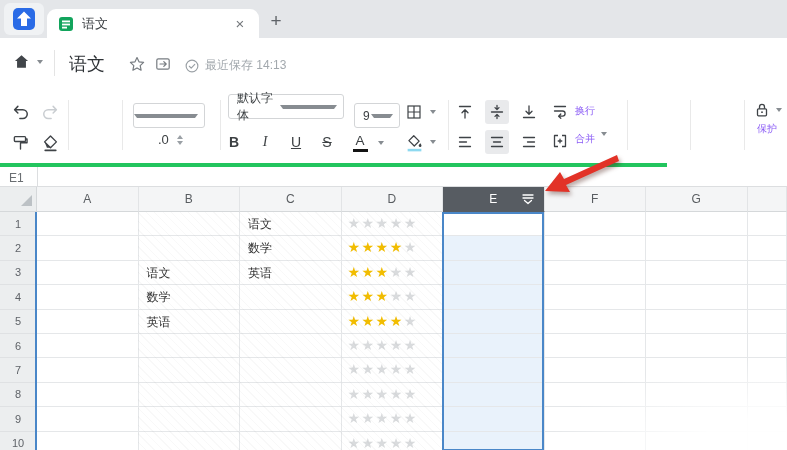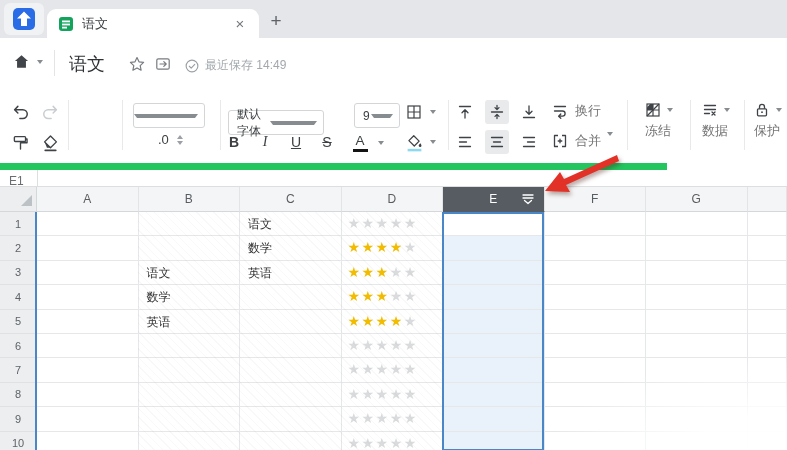--- a/index.html
+++ b/index.html
@@ -21,21 +21,21 @@
   .titlebar{position:absolute;left:0;top:38px;width:787px;height:52px;background:#fff;border-bottom:1px solid #ececec;}
   .home-grp{position:absolute;left:12px;top:14px;display:flex;align-items:center;}
   .vdiv{position:absolute;left:54px;top:12px;width:1px;height:26px;background:#e4e4e4;}
   .doc-title{position:absolute;left:69px;top:14px;font-size:18px;color:#2e3236;}
   .tb-ico{position:absolute;top:16px;width:20px;height:20px;display:flex;align-items:center;justify-content:center;}
   .saved{position:absolute;left:205px;top:19px;font-size:12px;color:#a2a8ad;}
   
   .toolbar{position:absolute;left:0;top:90px;width:787px;height:73px;background:#fff;}
   .sep{position:absolute;top:10px;width:1px;height:50px;background:#e9e9e9;}
   .tbtn{position:absolute;width:24px;height:24px;display:flex;align-items:center;justify-content:center;border-radius:3px;}
-  .lbl{font-size:13px;color:#737373;}
+  .lbl{font-size:10px;color:#8b5cf6;}
   .caret{width:0;height:0;border-left:3.5px solid transparent;border-right:3.5px solid transparent;
          border-top:4px solid #878c91;display:inline-block;}
   .caret.abs{position:absolute;}
   .combo{position:absolute;height:25px;border:1px solid #d3d5d7;border-radius:3px;background:#fff;
          display:flex;align-items:center;font-size:12px;color:#3c4043;box-sizing:border-box;}
   .combo span{padding-left:8px;flex:1;}
   .combo .caret{margin-right:6px;}
   .hl{background:#e9eaec;}
   .bold-b{font-weight:bold;font-size:14px;}
   .ital-i{font-style:italic;font-family:"Liberation Serif",serif;font-size:14px;}
@@ -43,21 +43,21 @@
   .strk-s{text-decoration:line-through;font-size:14px;}
   .fcolor{display:flex;flex-direction:column;align-items:center;line-height:1;}
   .fcolor .a{font-size:13.5px;}
   .fcolor .bar{width:15px;height:3px;background:#141414;margin-top:1px;}
   .spin{display:inline-flex;flex-direction:column;gap:2px;margin-left:8px;}
   .spin i{width:0;height:0;border-left:3.5px solid transparent;border-right:3.5px solid transparent;display:block;}
   .spin .up{border-bottom:4px solid #9aa0a5;}
   .spin .dn{border-top:4px solid #9aa0a5;}
   .grp2{position:absolute;display:flex;flex-direction:column;align-items:center;gap:3px;}
   
-  .fbar{position:absolute;left:0;top:163px;width:667px;height:23px;background:#fff;border-top:7px solid #22c55e;}
+  .fbar{position:absolute;left:0;top:163px;width:667px;height:23px;background:#fff;border-top:4px solid #22c55e;}
   .namebox{position:absolute;left:9px;top:4px;font-size:12px;color:#6a6e72;}
   .fbar .div{position:absolute;left:37px;top:0;width:1px;height:23px;background:#dcdee0;}
   
   .sheet{position:absolute;left:0;top:186px;width:787px;height:264px;background:#fff;overflow:hidden;
          display:grid;grid-template-columns:37px repeat(7,101.5px) 1fr;
          grid-template-rows:25px repeat(10,24.4px);border-top:1px solid #dcdee0;box-sizing:border-box;}
   .ch{background:#f4f5f6;border-right:1px solid #e2e4e6;border-bottom:1px solid #d5d8da;
       display:flex;align-items:center;justify-content:center;font-size:12px;color:#595d61;}
   .ch.sel{background:#575c62;color:#fff;border-bottom-color:#575c62;position:relative;}
   .ch.sel .dd{position:absolute;right:9px;top:5px;}
@@ -127,21 +127,21 @@
         <rect x="2.8" y="3.8" width="12.4" height="10.4" rx="1.5" fill="none" stroke="#777c81" stroke-width="1.2"></rect>
         <path d="M6 9 H12 M9.8 6.6 12.2 9 9.8 11.4" fill="none" stroke="#777c81" stroke-width="1.2" stroke-linecap="round" stroke-linejoin="round"></path>
       </svg>
     </div>
     <div class="tb-ico" style="left:182px;top:18px">
       <svg class="ic" width="16" height="16" viewBox="0 0 18 18">
         <circle cx="9" cy="9" r="6.6" fill="none" stroke="#9aa0a5" stroke-width="1.3"></circle>
         <path d="M6 9.3 8.1 11.4 12.1 7.1" fill="none" stroke="#9aa0a5" stroke-width="1.3" stroke-linecap="round" stroke-linejoin="round"></path>
       </svg>
     </div>
-    <div class="saved">最近保存 14:49</div>
+    <div class="saved">最近保存 14:13</div>
   </div>
 
   <div class="toolbar">
 
     <div class="tbtn" style="left:8px;top:10px">
       <svg class="ic" width="19" height="19" viewBox="0 0 18 18">
         <path d="M6.5 3.2 3.4 6.3 6.5 9.4 M3.8 6.3 H11.2 A4.2 4.2 0 0 1 11.2 14.7 H8.4" fill="none" stroke="#3f4347" stroke-width="1.4" stroke-linecap="round" stroke-linejoin="round"></path>
       </svg>
     </div>
     <div class="tbtn" style="left:38px;top:10px">
@@ -171,21 +171,21 @@
     </div>
     <div style="position:absolute;left:158px;top:42px;display:flex;align-items:center">
       <span style="font-size:13px;color:#3c4043">.0</span>
       <span class="spin">
           <i class="up"></i>
           <i class="dn"></i>
         </span>
     </div>
     <div class="sep" style="left:220px"></div>
 
-    <div class="combo" style="left:228px;top:20px;width:96px">
+    <div class="combo" style="left:228px;top:4px;width:116px">
       <span>默认字体</span>
       <span class="caret"></span>
     </div>
     <div class="combo" style="left:354px;top:13px;width:46px">
       <span>9</span>
       <span class="caret"></span>
     </div>
     <div class="tbtn bold-b" style="left:222px;top:40px">B</div>
     <div class="tbtn ital-i" style="left:253px;top:40px">I</div>
     <div class="tbtn und-u" style="left:284px;top:40px">U</div>
@@ -253,44 +253,22 @@
     <div style="position:absolute;left:551px;top:42px;display:flex;align-items:flex-start;gap:6px">
       <svg class="ic" width="18" height="18" viewBox="0 0 18 18">
         <path d="M7 3.5 H3.5 V14.5 H7 M11 3.5 H14.5 V14.5 H11" fill="none" stroke="#3f4347" stroke-width="1.3" stroke-linejoin="round"></path>
         <path d="M9 7.2 V10.8 M7.2 9 H10.8" stroke="#3f4347" stroke-width="1.3" stroke-linecap="round"></path>
       </svg>
       <span class="lbl">合并</span>
       <span class="caret"></span>
     </div>
     <div class="sep" style="left:627px"></div>
 
-    <div class="grp2" style="left:632px;top:11px;width:52px">
-      <div style="display:flex;align-items:center;gap:5px">
-        <svg class="ic" width="18" height="18" viewBox="0 0 18 18">
-          <rect x="3" y="3" width="12" height="12" fill="none" stroke="#3f4347" stroke-width="1.2"></rect>
-          <path d="M3 9 H15 M9 3 V15" stroke="#3f4347" stroke-width="1.2"></path>
-          <path d="M3 9 H9 V3 H6.2 L3 6.2 Z" fill="#3f4347"></path>
-          <path d="M15 3 L3 15" stroke="#3f4347" stroke-width="1.2"></path>
-        </svg>
-        <span class="caret"></span>
-      </div>
-      <span class="lbl">冻结</span>
-    </div>
     <div class="sep" style="left:690px"></div>
 
-    <div class="grp2" style="left:689px;top:11px;width:52px">
-      <div style="display:flex;align-items:center;gap:5px">
-        <svg class="ic" width="18" height="18" viewBox="0 0 18 18">
-          <path d="M3.5 4.5 H14.5 M3.5 8.5 H14.5 M3.5 12.5 H8.5" stroke="#3f4347" stroke-width="1.3" stroke-linecap="round"></path>
-          <path d="M11 11 L14 14 M14 11 L11 14" stroke="#3f4347" stroke-width="1.3" stroke-linecap="round"></path>
-        </svg>
-        <span class="caret"></span>
-      </div>
-      <span class="lbl">数据</span>
-    </div>
     <div class="sep" style="left:744px"></div>
 
     <div class="grp2" style="left:744px;top:11px;width:46px">
       <div style="display:flex;align-items:center;gap:5px">
         <svg class="ic" width="18" height="18" viewBox="0 0 18 18">
           <rect x="4.5" y="7.8" width="9" height="7" rx="1" fill="none" stroke="#3f4347" stroke-width="1.3"></rect>
           <path d="M6.5 7.8 V5.9 A2.5 2.5 0 0 1 11.5 5.9 V7.8" fill="none" stroke="#3f4347" stroke-width="1.3"></path>
           <circle cx="9" cy="11.2" r="0.9" fill="#3f4347"></circle>
         </svg>
         <span class="caret"></span>

